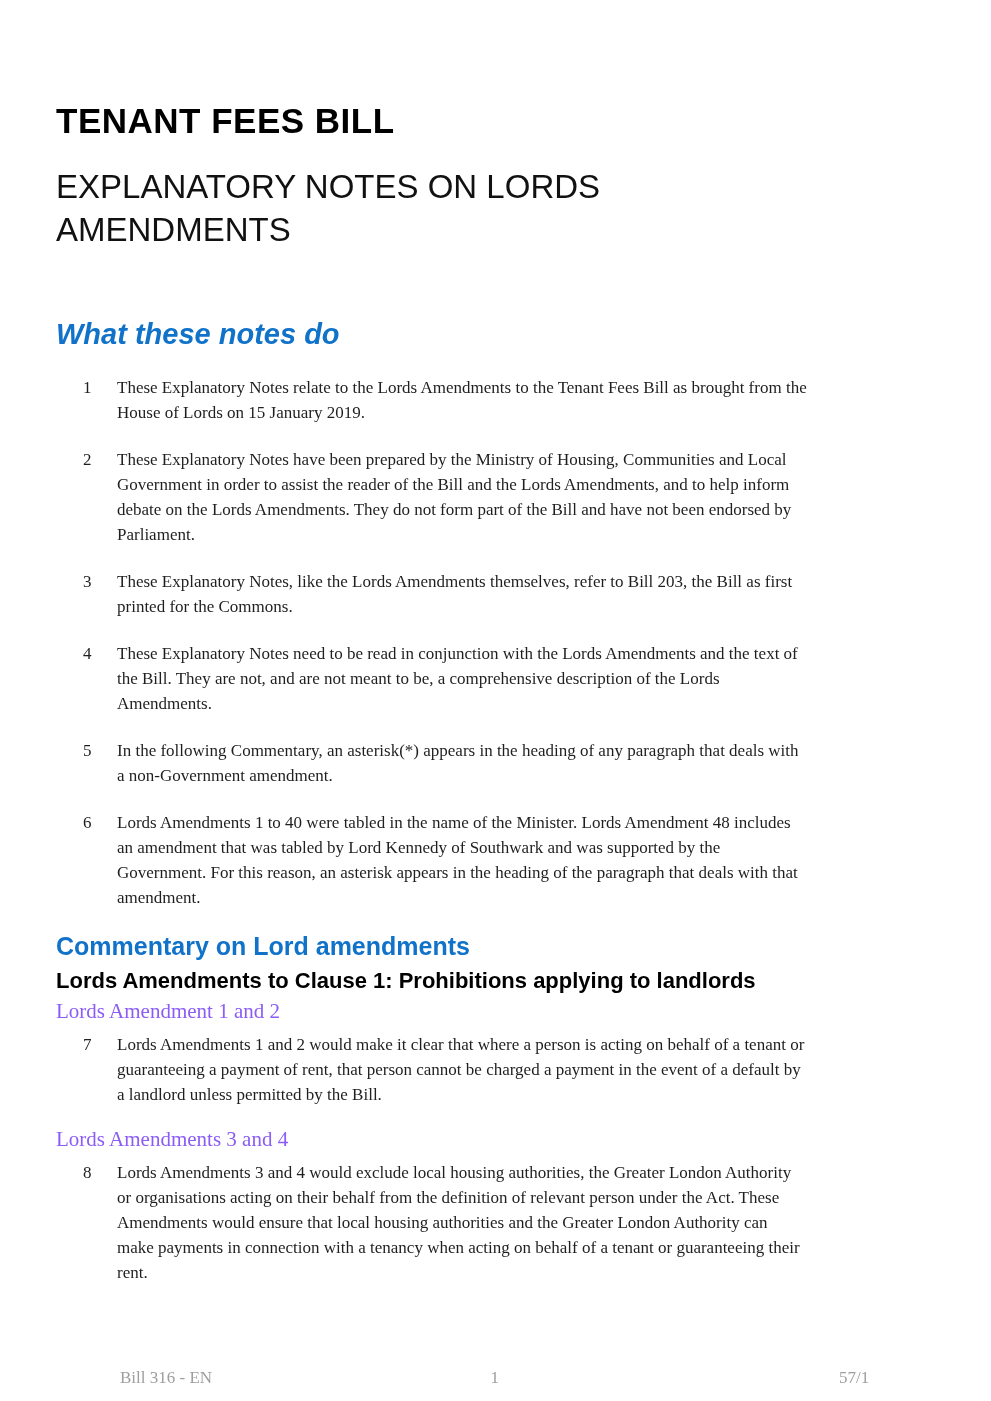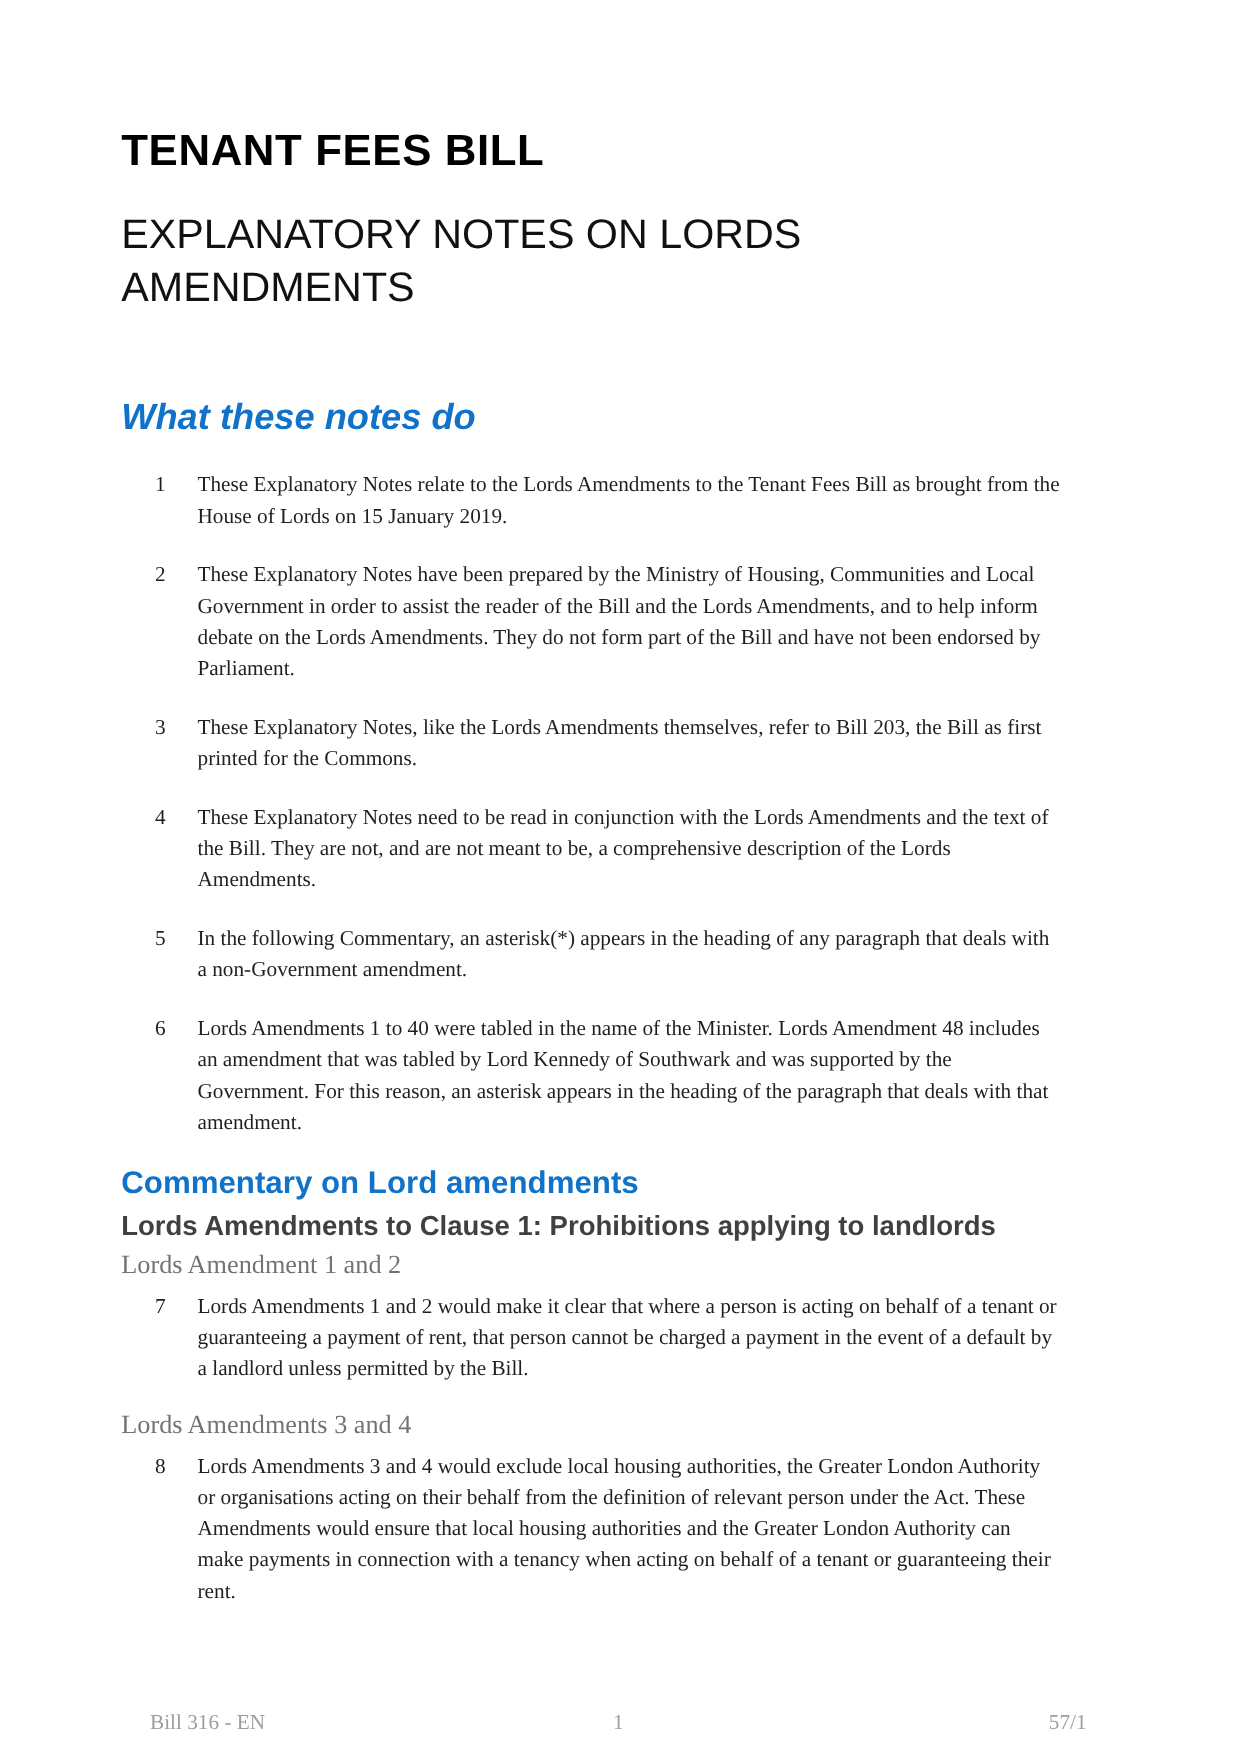--- a/index.html
+++ b/index.html
@@ -7,21 +7,21 @@
   .page {
     position: relative;
     width: 991px;
     height: 1401px;
     background: #ffffff;
     overflow: hidden;
     font-family: "Liberation Serif", serif;
     color: #1f1f1f;
   }
   .content {
-    padding: 100px 121px 0 97px; 
+    padding: 100px 121px 0 56px; 
   }
   .doc-title {
     font-family: "Liberation Sans", sans-serif;
     font-weight: bold;
     font-size: 35px;
     letter-spacing: 0.5px;
     color: #000000;
     line-height: 1.2;
   }
   .doc-subtitle {
@@ -63,28 +63,28 @@
     font-weight: bold;
     font-size: 25px;
     color: #1072c8;
     margin-top: 0px;
     margin-bottom: 7px;
   }
   .h-clause {
     font-family: "Liberation Sans", sans-serif;
     font-weight: bold;
     font-size: 22px;
-    color: #404040;
+    color: #000000;
     margin-bottom: 5px;
   }
   .h-amendment {
     font-family: "Liberation Serif", serif;
     font-weight: normal;
     font-size: 21px;
-    color: #737373;
+    color: #8b5cf6;
     margin-bottom: 8px;
   }
   .subsection .para { margin-bottom: 20px; }
   .subsection + .subsection { margin-top: 16px; }
   .footer {
     position: absolute;
     left: 120px;
     right: 121px;
     top: 1368px;
     display: flex;

